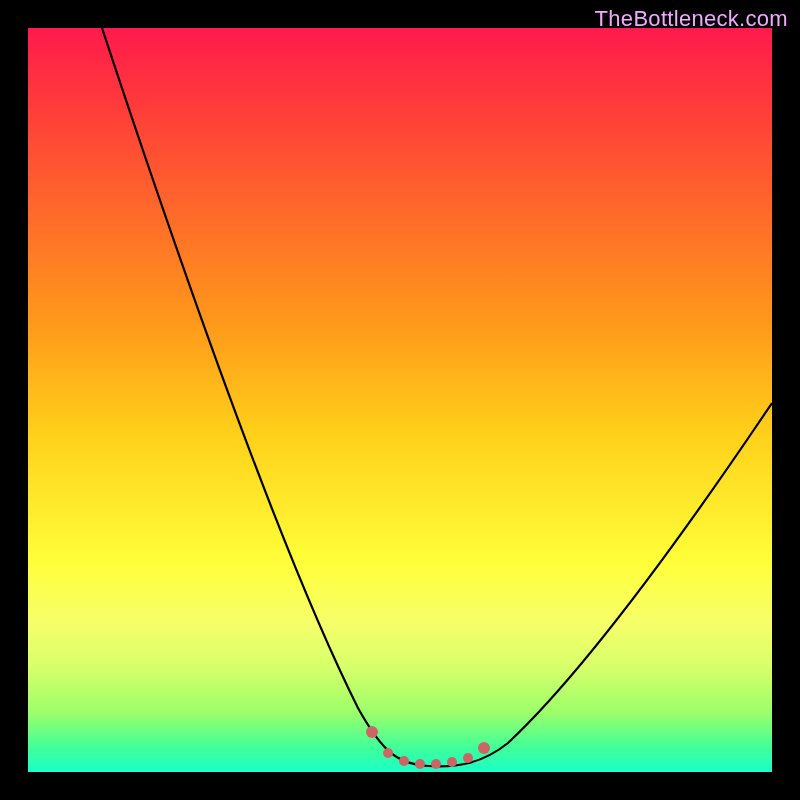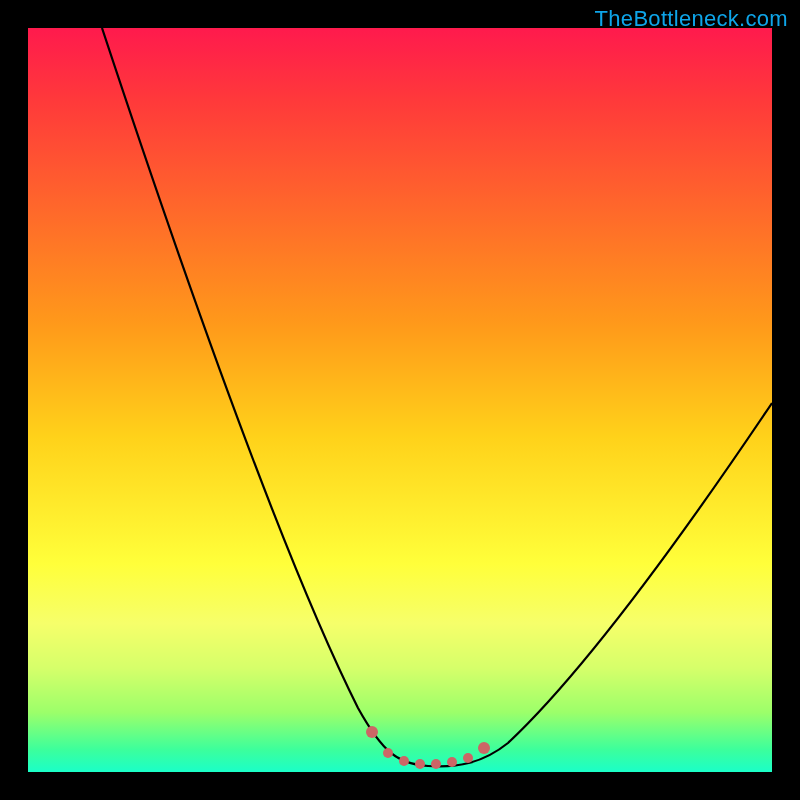--- a/index.html
+++ b/index.html
@@ -38,21 +38,21 @@
       #d6ff6a 86%,
       #9cff6a 92%,
       #3cff9c 97%,
       #1affc8 100%
     );
   }
   .watermark {
     position: absolute;
     top: 6px;
     right: 12px;
-    color: #0ea5e9;
+    color: #f0abfc;
     font-size: 22px;
     font-weight: 500;
     letter-spacing: 0.3px;
     user-select: none;
   }
   svg.curves {
     position: absolute;
     left: 0;
     top: 0;
     width: 744px;

